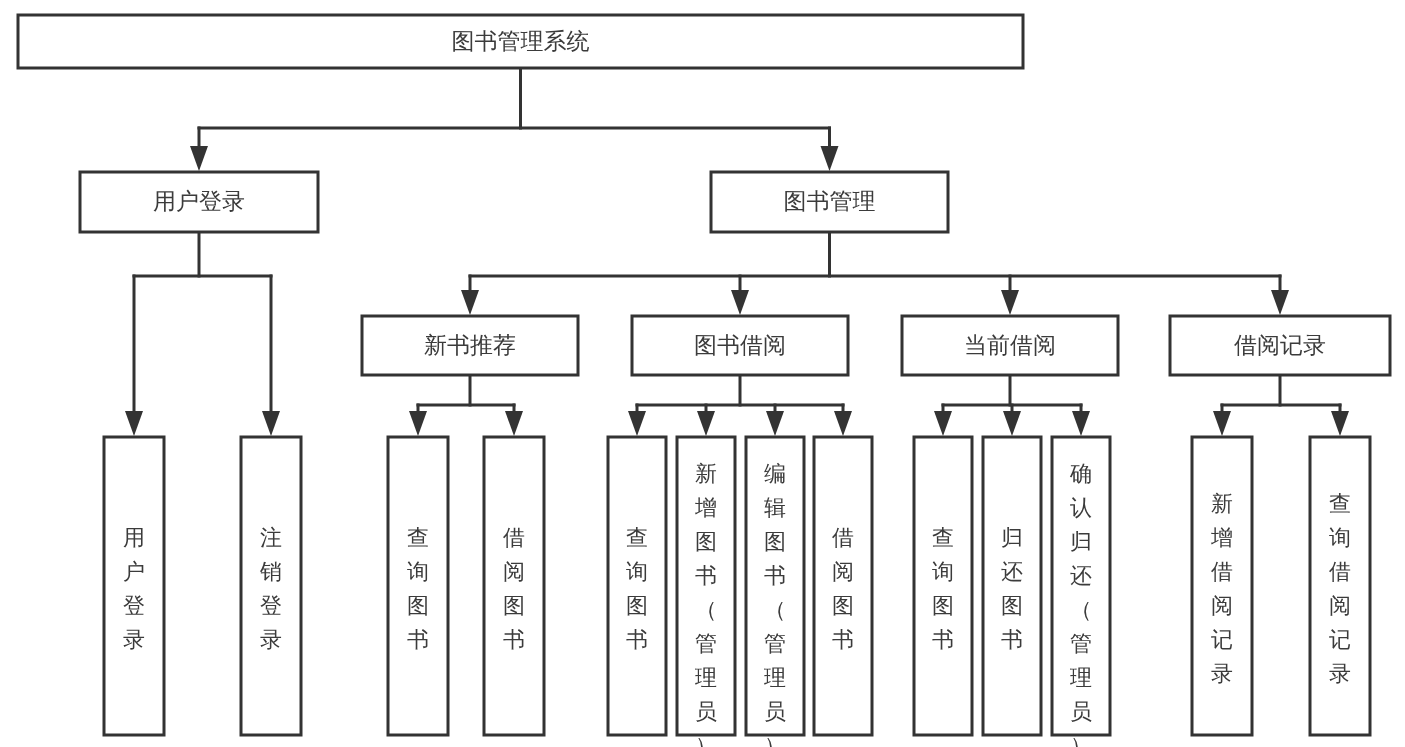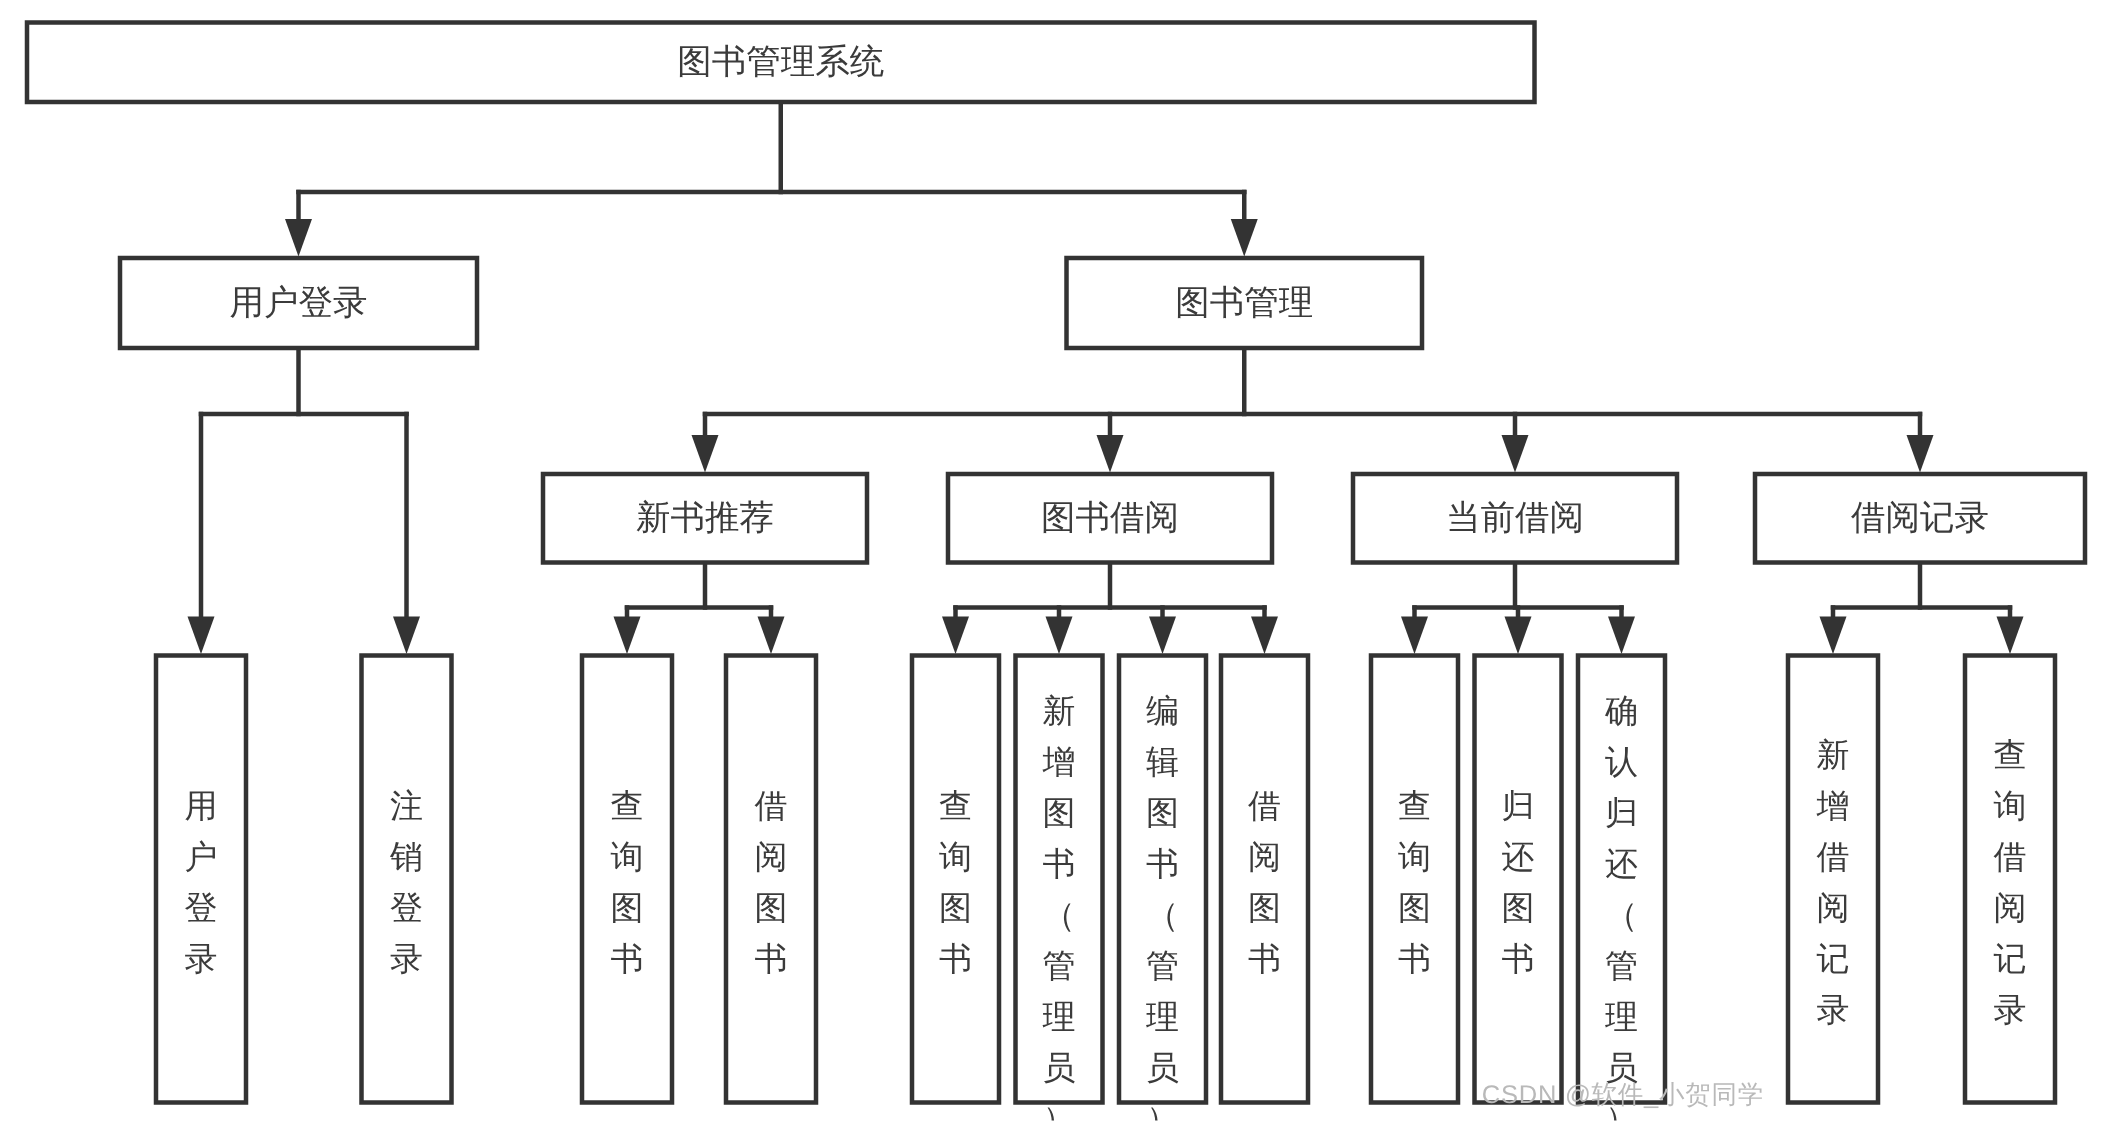--- a/index.html
+++ b/index.html
@@ -216,14 +216,13 @@
           <rect x="1192" y="437" width="60" height="298" class="box-rect"></rect>
           <text x="1222" y="510.52" class="node-label-v"><tspan x="1222" dy="0">新</tspan><tspan x="1222" dy="34">增</tspan><tspan x="1222" dy="34">借</tspan><tspan x="1222" dy="34">阅</tspan><tspan x="1222" dy="34">记</tspan><tspan x="1222" dy="34">录</tspan></text>
         </g>
         <g>
           <rect x="1310" y="437" width="60" height="298" class="box-rect"></rect>
           <text x="1340" y="510.52" class="node-label-v"><tspan x="1340" dy="0">查</tspan><tspan x="1340" dy="34">询</tspan><tspan x="1340" dy="34">借</tspan><tspan x="1340" dy="34">阅</tspan><tspan x="1340" dy="34">记</tspan><tspan x="1340" dy="34">录</tspan></text>
         </g>
       </g>
   </svg>
 
-  <div class="watermark">CSDN @软件_小贺同学</div>
 </div>
 
 </body></html>

